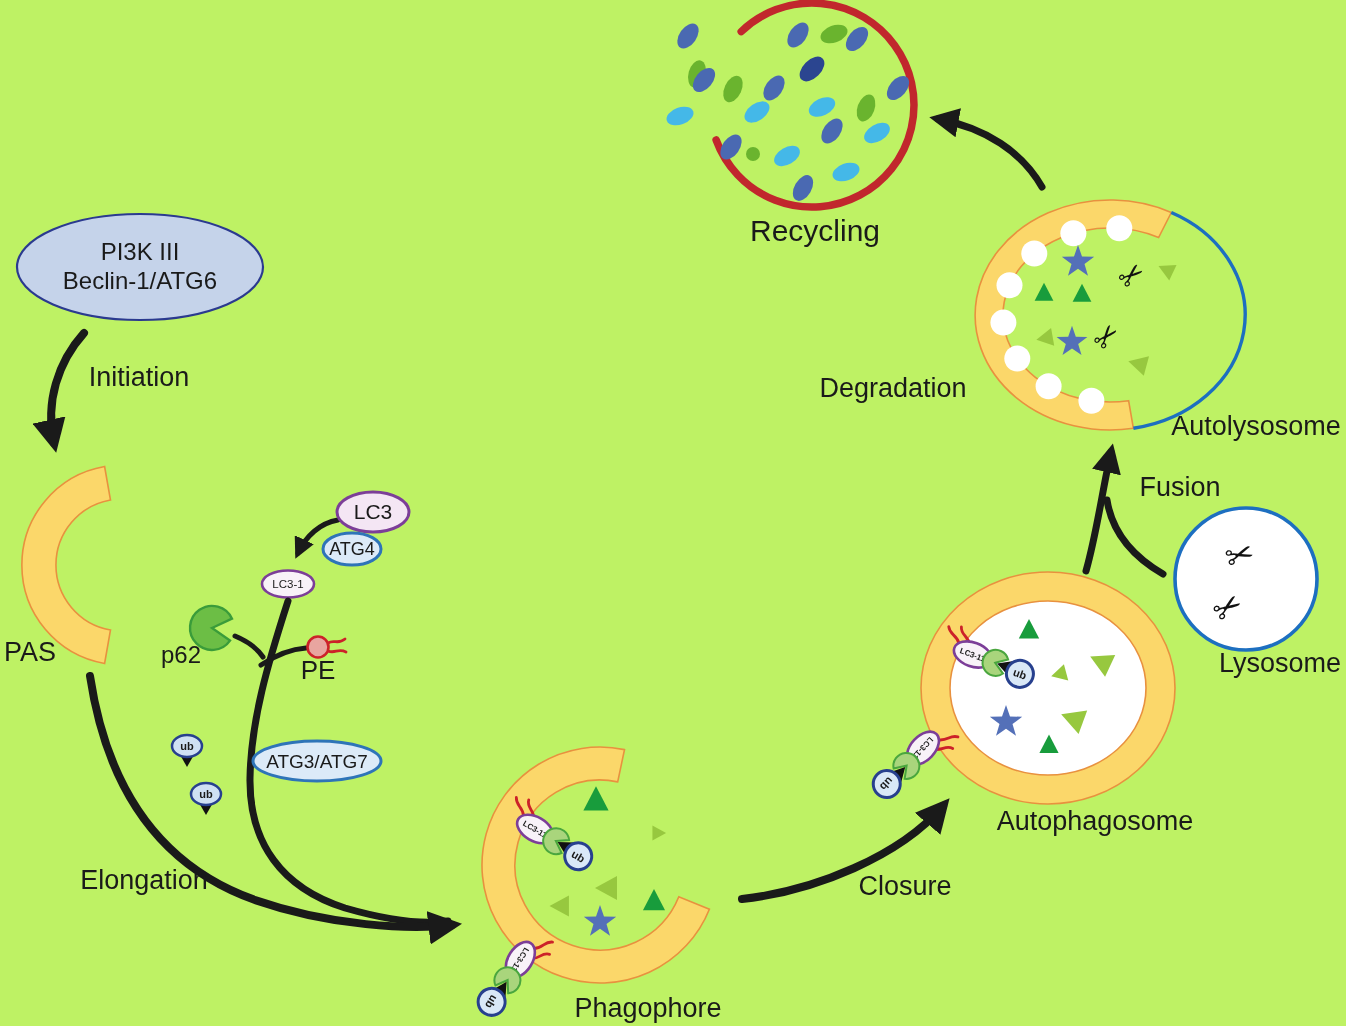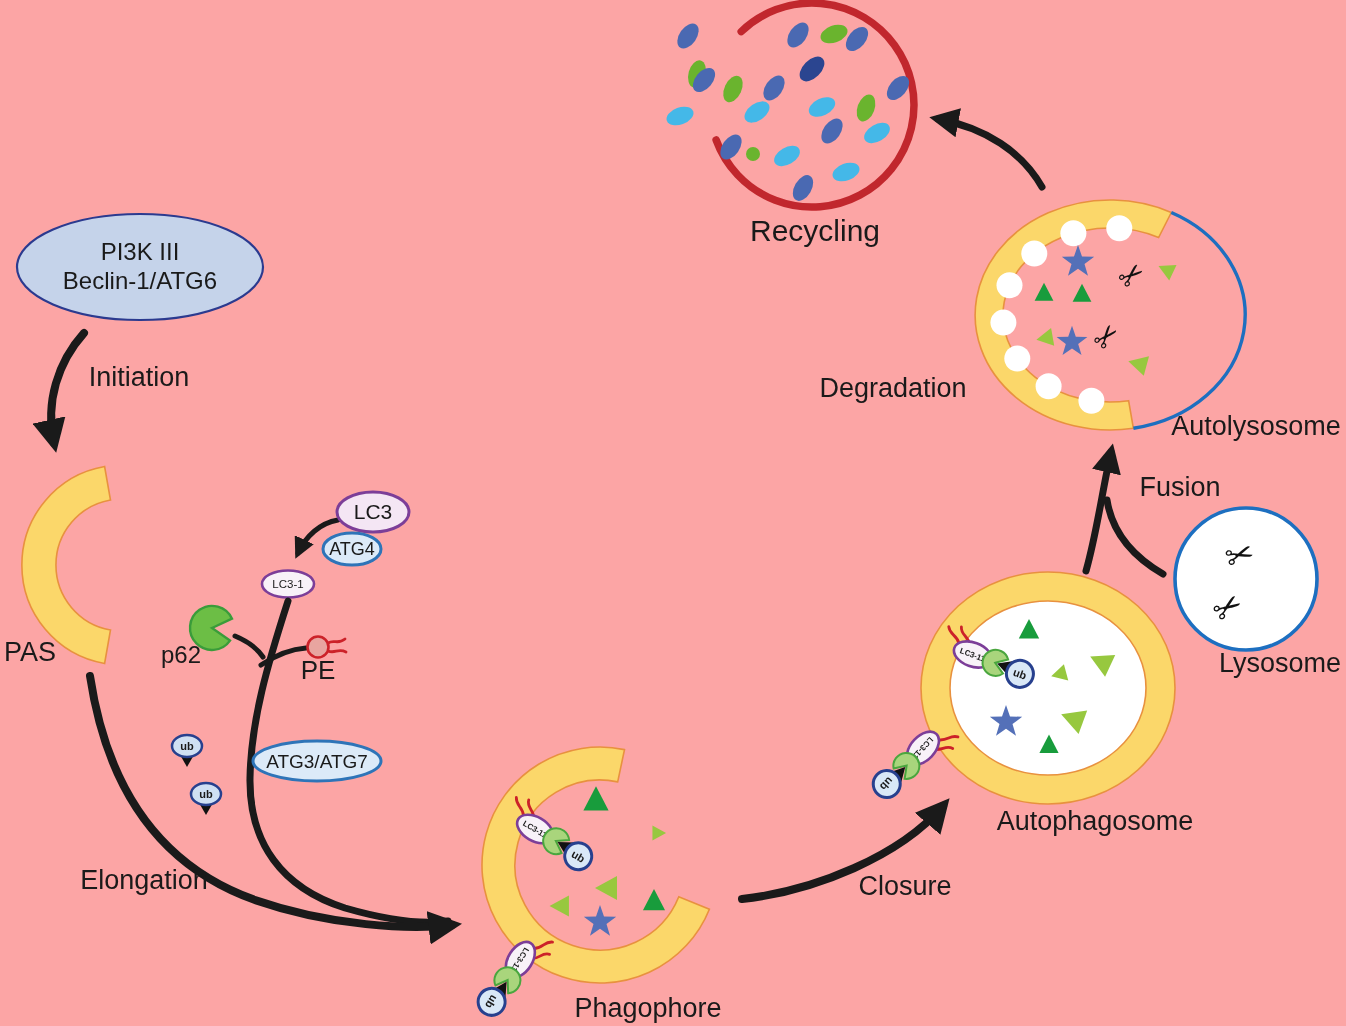--- a/index.html
+++ b/index.html
@@ -1,16 +1,16 @@
 <!DOCTYPE html>
 <html style="--membrane_yellow: #FBD76A; --membrane_edge_orange: #E8913F; --complex_blue_fill: #C5D3EA; --complex_blue_border: #2B3A8F; --atg_blue_fill: #DCEAF8; --atg_blue_border: #2E74B8; --lc3_purple_border: #7C3E98; --lc3_pink_fill: #F4E6F4; --p62_green: #6CBE45; --pe_red: #CC2229; --cargo_dark_green: #189C3C; --cargo_light_green: #97C83F; --cargo_star_blue: #5470B8; --lysosome_blue: #1D6FC0; --recycling_red: #C1272D; --oval_blue: #4A69B2; --oval_navy: #2B4590; --oval_cyan: #44B8E8; --oval_green: #6AB42E; --arrow_black: #1A1A1A;"><head>
 <meta charset="utf-8">
 <style>
   html,body{margin:0;padding:0;background:#fff;}
-  .canvas{position:relative;width:1346px;height:1026px;background:#fca5a5;overflow:hidden;
+  .canvas{position:relative;width:1346px;height:1026px;background:#bef264;overflow:hidden;
           font-family:"Liberation Sans",sans-serif;}
   svg{display:block;}
   text{font-family:"Liberation Sans",sans-serif;fill:#1a1a1a;}
   .label{font-size:27px;}
   .label-lg{font-size:30px;}
   .membrane{fill:var(--membrane_yellow,#FBD76A);stroke:var(--membrane_edge_orange,#E8913F);stroke-width:1.6;}
   .membrane-hole{fill:#fff;stroke:var(--membrane_edge_orange,#E8913F);stroke-width:1.6;}
   .scallop{fill:#fff;stroke:none;}
   .flow{fill:none;stroke:var(--arrow_black,#1a1a1a);stroke-linecap:round;}
   .arrow-head{fill:var(--arrow_black,#1a1a1a);}

